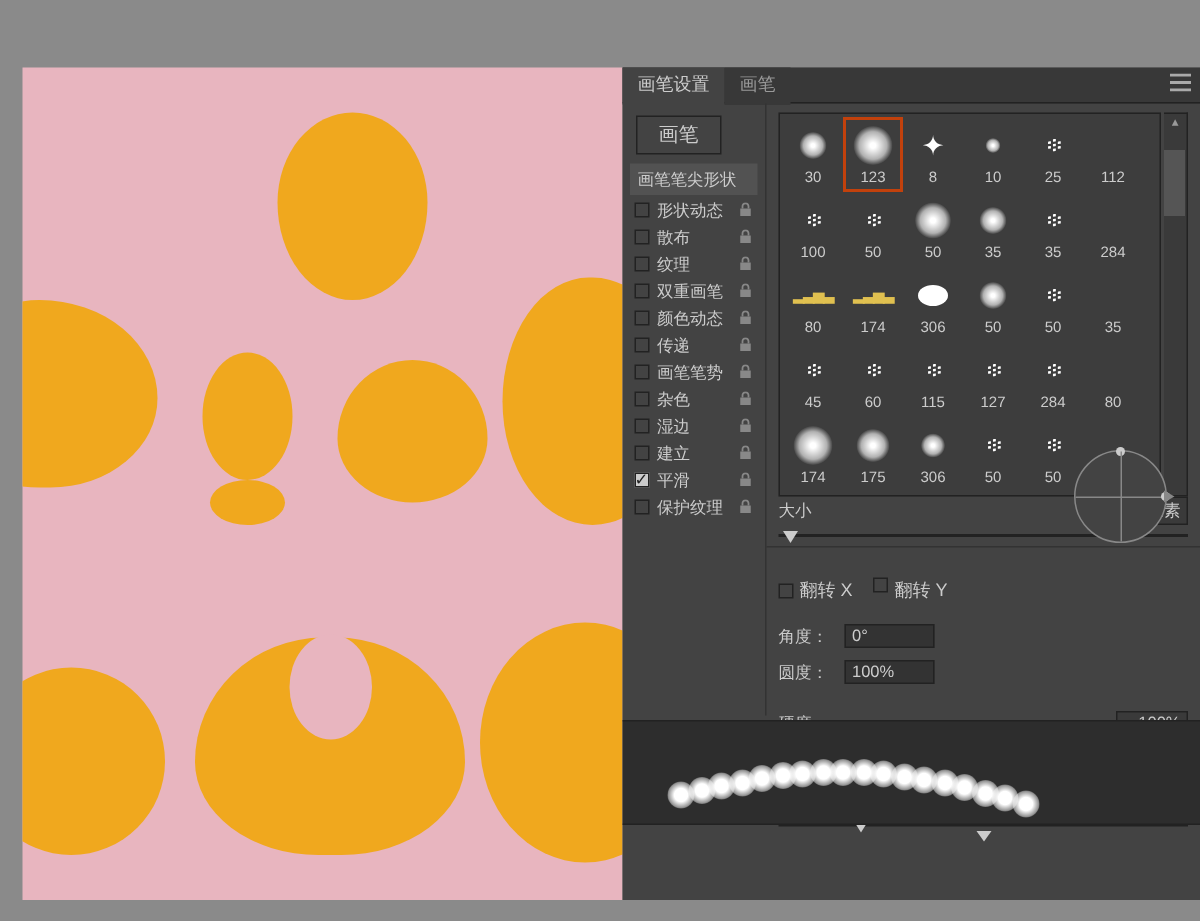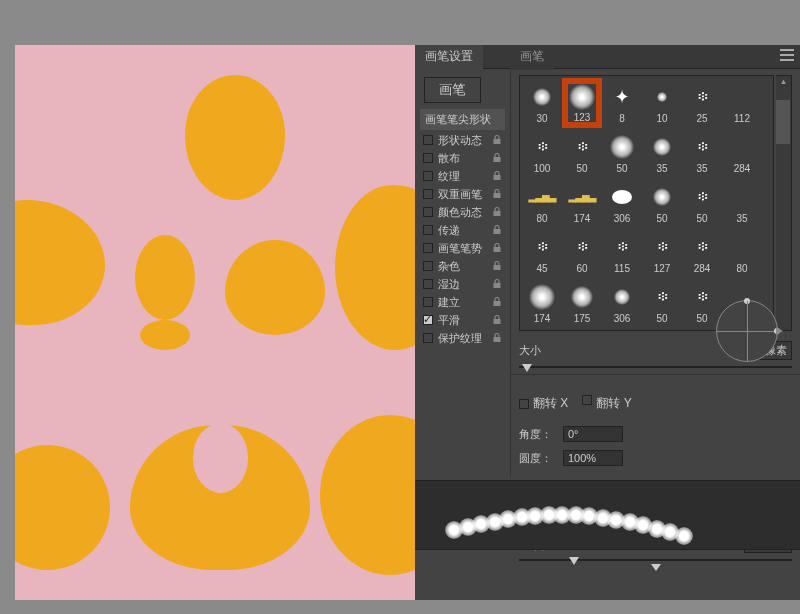--- a/index.html
+++ b/index.html
@@ -16,21 +16,21 @@
     .blob3b { position:absolute; left:125px; top:275px; width:50px; height:30px; background:#f0a81e; border-radius:50%; }
     .blob4 { left: 210px; top: 195px; width: 100px; height: 95px; border-radius: 50% 50% 50% 50% / 55% 55% 45% 45%; }
     .blob5 { left: 320px; top: 140px; width: 120px; height: 165px; border-radius: 48% 50% 50% 50% / 50% 50% 50% 50%; }
     .blob6 { left: -30px; top: 400px; width: 125px; height: 125px; border-radius: 50%; }
     .blob7 { left: 115px; top: 380px; width: 180px; height: 145px; border-radius: 50% 50% 48% 48% / 60% 60% 45% 45%; }
     .blob7-inner { position:absolute; left:178px; top:378px; width:55px; height:70px; background:#e8b5bf; border-radius: 50% 50% 50% 50% / 50% 50% 50% 50%; }
     .blob8 { left: 305px; top: 370px; width: 140px; height: 160px; border-radius: 50%; }
     
     .panel { position: absolute; right: 0; top: 45px; width: 385px; height: 555px; background: #434343; color: #cccccc; padding: 0; overflow:hidden; }
     
-    .panel-tabs { display: flex; align-items: center; background: #383838; border-bottom: 1px solid #222; height: 24px; gap: 27px; }
+    .panel-tabs { display: flex; align-items: center; background: #383838; border-bottom: 1px solid #222; height: 24px; }
     .panel-tab { padding: 5px 10px; background: #434343; font-size: 12px; cursor: pointer; }
     .panel-tab.inactive { background: #383838; color: #999; }
     .panel-menu { margin-left: auto; padding: 3px 6px; color:#aaa; }
     .panel-menu svg { width:14px; height:12px; }
     
     .panel-body { display: flex; height: 408px; }
     
     .brush-options { width: 110px; border-right: 1px solid #333; padding: 6px 5px; }
     .brush-btn { display: inline-block; border: 1px solid #222; padding: 3px 14px; margin: 2px 4px 6px 4px; background: #434343; color:#ccc; }
     .option-header { padding: 3px 5px; background: #525252; font-size: 11px; margin-bottom:1px; }
@@ -41,29 +41,29 @@
     .lock svg { width:10px; height:10px; fill:#888; }
     
     .brush-settings { flex: 1; padding: 6px 8px; }
     
     .preset-grid { display: flex; flex-wrap: wrap; gap: 0; width: 255px; border:1px solid #222; padding:2px; background:#3d3d3d; }
     .preset-grid-wrap { display:flex; }
     .preset-scroller { width:16px; background:#3a3a3a; border:1px solid #222; margin-left:2px; border-left:none; display:flex; flex-direction:column; }
     .preset-scroller .thumb { width:14px; height:44px; background:#555; margin-top:14px; }
     .preset-scroller .arrow { text-align:center; font-size:9px; color:#999; }
     .preset { width: 40px; height: 50px; display: flex; flex-direction: column; align-items: center; justify-content: center; position:relative; }
-    .preset.selected { border: 6px solid #c2410c; justify-content: center; }
+    .preset.selected { border: 2px solid #c2410c; justify-content: center; }
     .preset-thumb { width: 28px; height: 28px; display:flex; align-items:center; justify-content:center; }
     .preset-label { font-size: 10px; color: #ccc; margin-top:2px; }
     .soft-circle { background: radial-gradient(circle, #fff 10%, rgba(255,255,255,0.6) 50%, transparent 72%); border-radius:50%; }
     .hard-circle { background:#fff; border-radius:50%; }
     .star-brush { color:#fff; font-size:18px; line-height:1; }
     .scatter-brush { color:#fff; font-size:14px; letter-spacing:-2px; }
     
-    .setting-row { margin-top: 10px; display:flex; align-items:center; }
+    .setting-row { margin-top: 0; display:flex; align-items:center; }
     .setting-label { font-size: 11px; color:#ccc; }
     .setting-value { margin-left:auto; font-size:11px; padding:1px 4px; background:#3a3a3a; border:1px solid #222; min-width:48px; text-align:right; }
     .input-box { background:#333; border:1px solid #222; color:#ccc; padding:1px 4px; font-size:11px; min-width:48px; text-align:right; }
     
     .slider-track { height: 2px; background: #222; position: relative; margin: 6px 0 2px 0; }
     .slider-thumb { width: 10px; height: 10px; background: #ccc; position: absolute; top: -4px; transform: translateX(-50%) rotate(45deg); }
     .slider-thumb.triangle { width:0; height:0; background:transparent; border-left:5px solid transparent; border-right:5px solid transparent; border-top:8px solid #ccc; top:-2px; transform: translateX(-50%); }
     
     .angle-widget { position:absolute; right:14px; top:225px; width:62px; height:62px; border:1px solid #888; border-radius:50%; background:#434343; }
     .angle-widget::before { content:''; position:absolute; left:0; right:0; top:50%; height:1px; background:#888; }

